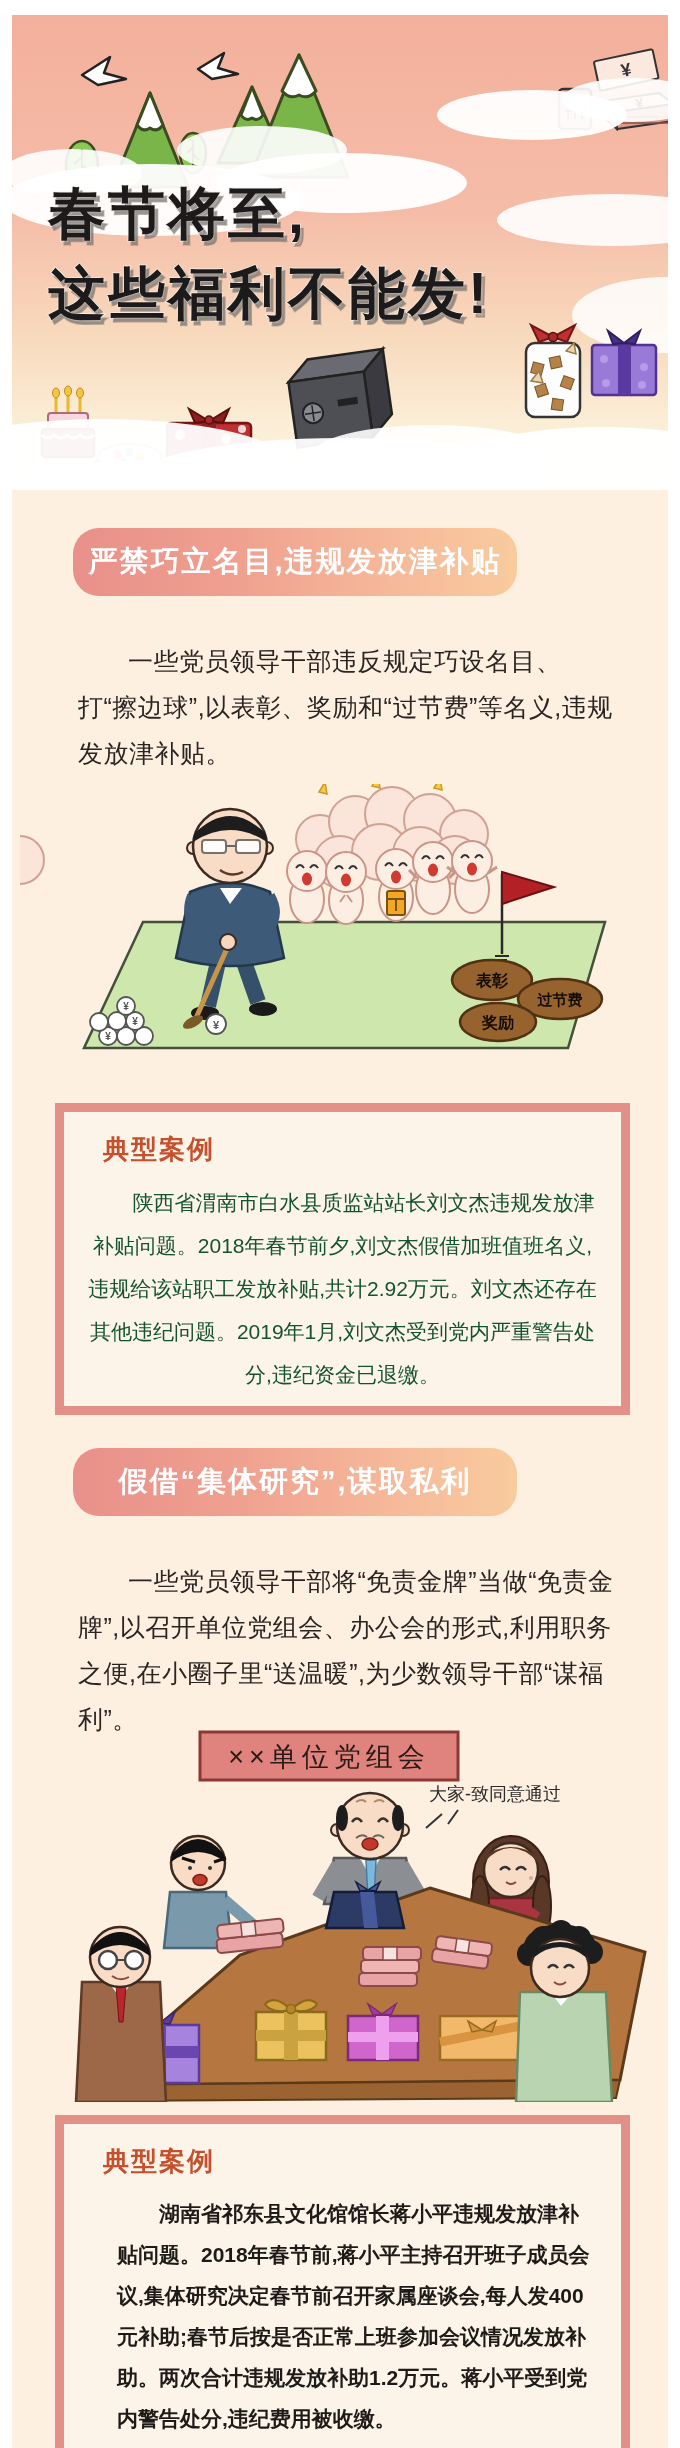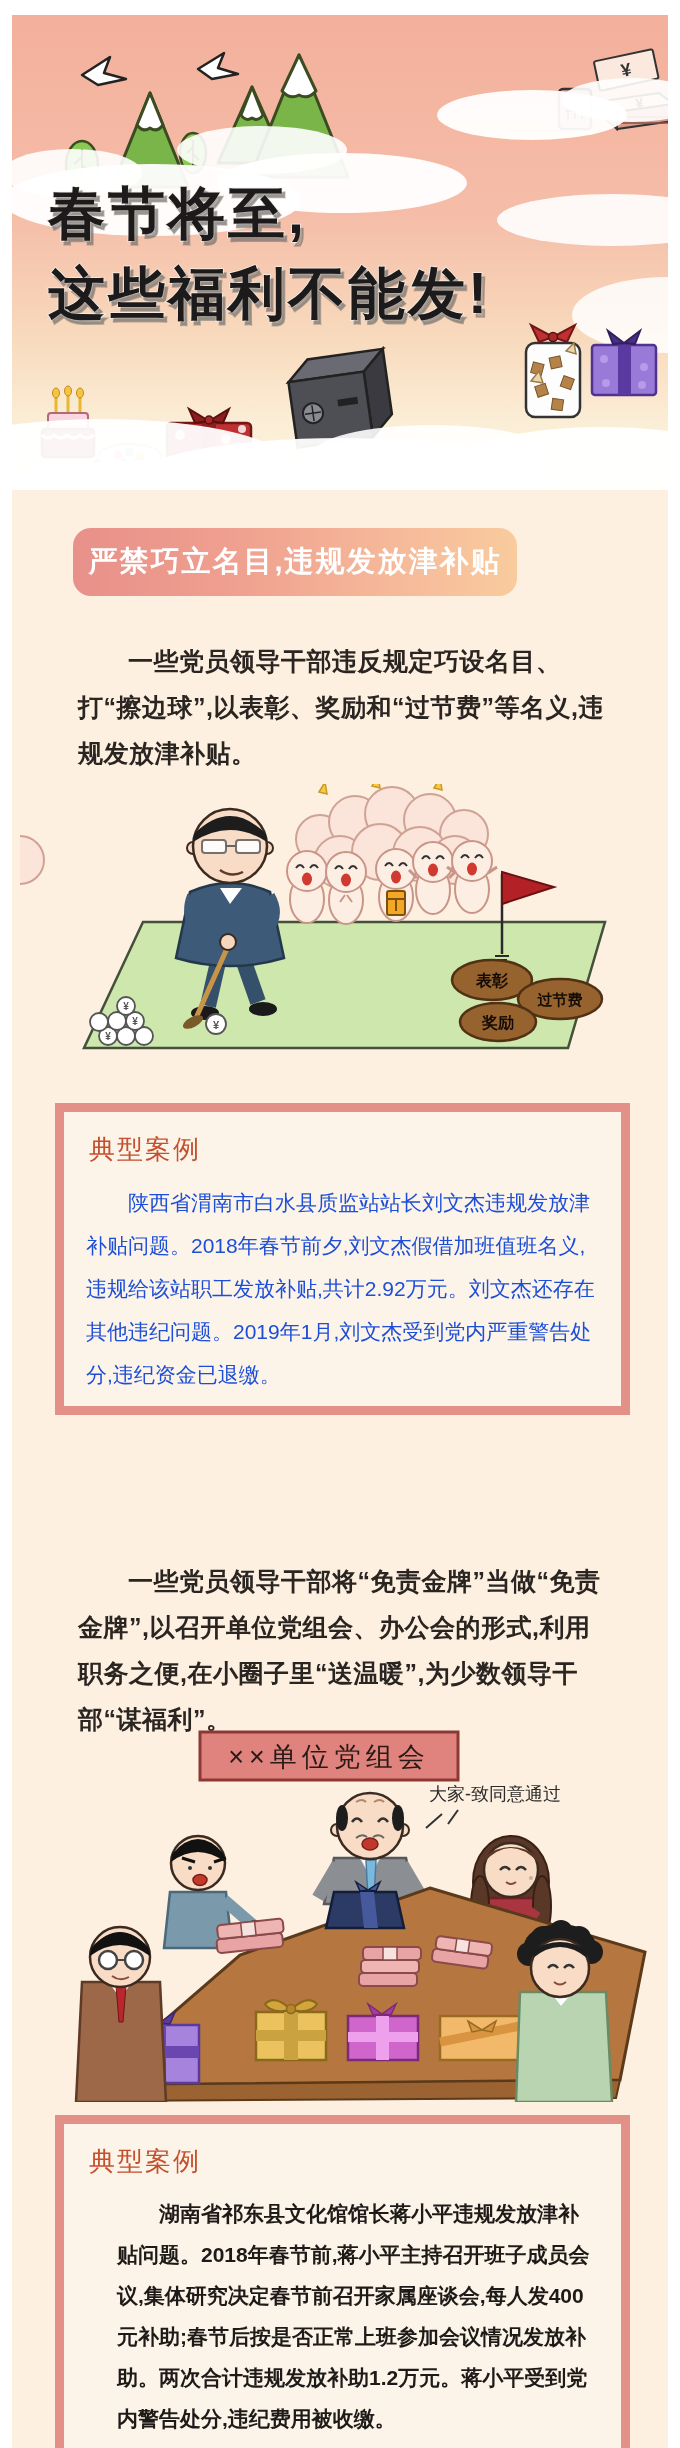--- a/index.html
+++ b/index.html
@@ -1,29 +1,29 @@
 <!DOCTYPE html>
 <html><head>
 <meta charset="utf-8">
 <style>
   html,body{margin:0;padding:0;}
   body{background:#ffffff;font-family:"Liberation Sans","DejaVu Sans",sans-serif;}
   .page{position:relative;width:680px;height:2448px;background:#ffffff;overflow:hidden;}
   .header-art{position:absolute;left:12px;top:15px;width:656px;height:475px;}
   .content{position:absolute;left:12px;top:490px;width:656px;height:1958px;background:#fdf0e1;}
-  .sec-banner{position:absolute;left:61px;width:444px;height:68px;border-radius:18px;
+  .sec-banner{position:absolute;left:61px;width:444px;height:68px;border-radius:26px;
     background:linear-gradient(90deg,#e8908a 0%,#ef9f8f 35%,#f6bb9a 75%,#f9cb9e 100%);
     color:#ffffff;font-weight:bold;font-size:29px;letter-spacing:2px;
     display:flex;align-items:center;justify-content:center;white-space:nowrap;}
   .para{position:absolute;left:66px;width:536px;font-size:25px;line-height:46px;
-    color:#2b2522;text-indent:2em;letter-spacing:.5px;font-weight:bold;}
+    color:#2b2522;text-indent:2em;letter-spacing:.5px;}
   .case-box{position:absolute;left:43px;width:575px;border:9px solid #e29088;
     background:#fdf4e9;box-sizing:border-box;padding:16px 22px 10px 22px;}
-  .case-title{color:#c4502e;font-size:26px;font-weight:normal;letter-spacing:2px;margin:4px 0 14px 3px;}
-  .case-body{font-size:21px;line-height:43px;color:#1d4ed8;text-indent:2em;}
+  .case-title{color:#c4502e;font-size:26px;font-weight:bold;letter-spacing:2px;margin:4px 0 14px 17px;}
+  .case-body{font-size:21px;line-height:43px;color:#14532d;text-indent:2em;text-align:center;}
   .case-body-2{font-size:21px;line-height:41px;color:#1d1a18;text-indent:2em;font-weight:bold;margin-left:31px;}
   .title-line{font-weight:bold;fill:#1c1a1a;font-size:57px;letter-spacing:3px;
     paint-order:stroke;stroke:#f5f0ea;stroke-width:1.5px;text-shadow:3px 4px 0 rgba(120,116,112,.5);}
   svg text{font-family:"Liberation Sans","DejaVu Sans",sans-serif;}
 </style>
 </head>
 <body>
 
 <div class="page">
 
@@ -292,20 +292,23 @@
         <circle cx="196" cy="240" r="10" fill="#ffffff" stroke="#555555" stroke-width="1.8"></circle>
         <text x="196" y="245" font-size="11" fill="#555555" text-anchor="middle">¥</text>
       </g>
     </svg>
 
     <div class="case-box" style="top:613px;">
       <div class="case-title">典型案例</div>
       <div class="case-body">陕西省渭南市白水县质监站站长刘文杰违规发放津补贴问题。2018年春节前夕,刘文杰假借加班值班名义,违规给该站职工发放补贴,共计2.92万元。刘文杰还存在其他违纪问题。2019年1月,刘文杰受到党内严重警告处分,违纪资金已退缴。</div>
     </div>
 
+    <div class="sec-banner" style="top:958px;">
+      <span>假借“集体研究”,谋取私利</span>
+    </div>
 
     <div class="para" style="top:1068px;">一些党员领导干部将“免责金牌”当做“免责金牌”,以召开单位党组会、办公会的形式,利用职务之便,在小圈子里“送温暖”,为少数领导干部“谋福利”。</div>
 
     <svg style="position:absolute;top:1240px;left:0;" width="656" height="372" viewBox="0 0 656 372">
 
       <g>
         <rect x="188" y="2" width="258" height="48" fill="#e0837e" stroke="#8c3934" stroke-width="3"></rect>
         <text x="317" y="36" font-size="27" fill="#2a1a16" text-anchor="middle" letter-spacing="5">××单位党组会</text>
       </g>
 

